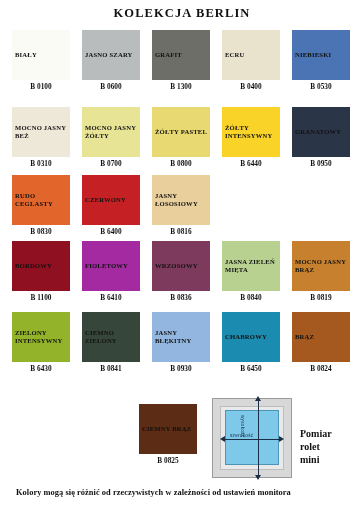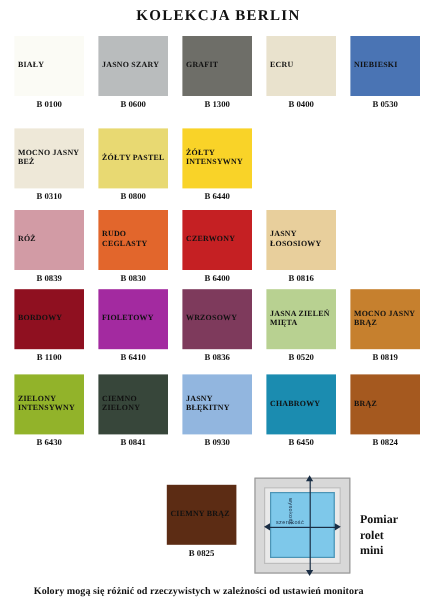--- a/index.html
+++ b/index.html
@@ -216,24 +216,24 @@
     font-size: 10px;
     font-weight: bold;
     line-height: 13px;
     color: #111111;
     font-family: "Liberation Serif", "DejaVu Serif", serif;
   }
 
   
   .footer {
     position: absolute;
-    left: 0;
+    left: 16px;
     top: 488px;
     width: 303px;
-    text-align: right;
+    text-align: left;
     font-size: 8.4px;
     font-weight: bold;
     color: #111111;
     font-family: "Liberation Serif", "DejaVu Serif", serif;
     letter-spacing: 0.05px;
   }
 </style>
 </head>
 <body>
 
@@ -275,39 +275,45 @@
         </div>
       </div>
       <div class="row">
         <div class="cell off1">
           <div class="chip" style="background: rgb(238, 232, 216);">
             <div class="chip-label" style="color: rgb(17, 17, 17);">MOCNO JASNY BEŻ</div>
           </div>
           <div class="code">B 0310</div>
         </div>
         <div class="cell off1">
+          <div class="chip" style="background: rgb(232, 228, 150);">
+            <div class="chip-label" style="color: rgb(17, 17, 17);">MOCNO JASNY ŻÓŁTY</div>
+          </div>
+          <div class="code">B 0700</div>
+        </div>
+        <div class="cell off1">
           <div class="chip" style="background: rgb(232, 217, 114);">
             <div class="chip-label" style="color: rgb(17, 17, 17);">ŻÓŁTY PASTEL</div>
           </div>
           <div class="code">B 0800</div>
         </div>
         <div class="cell off1">
           <div class="chip" style="background: rgb(249, 211, 40);">
             <div class="chip-label" style="color: rgb(17, 17, 17);">ŻÓŁTY INTENSYWNY</div>
           </div>
           <div class="code">B 6440</div>
         </div>
+        <div class="cell off1">
+          <div class="chip" style="background: rgb(43, 53, 72);">
+            <div class="chip-label" style="color: rgb(17, 17, 17);">GRANATOWY</div>
+          </div>
+          <div class="code">B 0950</div>
+        </div>
       </div>
       <div class="row">
-        <div class="cell off2">
-          <div class="chip" style="background: rgb(210, 155, 165);">
-            <div class="chip-label" style="color: rgb(17, 17, 17);">RÓŻ</div>
-          </div>
-          <div class="code">B 0839</div>
-        </div>
         <div class="cell off2">
           <div class="chip" style="background: rgb(226, 102, 44);">
             <div class="chip-label" style="color: rgb(17, 17, 17);">RUDO CEGLASTY</div>
           </div>
           <div class="code">B 0830</div>
         </div>
         <div class="cell off2">
           <div class="chip" style="background: rgb(197, 32, 35);">
             <div class="chip-label" style="color: rgb(17, 17, 17);">CZERWONY</div>
           </div>
@@ -336,21 +342,21 @@
         <div class="cell off3">
           <div class="chip" style="background: rgb(126, 58, 92);">
             <div class="chip-label" style="color: rgb(17, 17, 17);">WRZOSOWY</div>
           </div>
           <div class="code">B 0836</div>
         </div>
         <div class="cell off3">
           <div class="chip" style="background: rgb(184, 209, 145);">
             <div class="chip-label" style="color: rgb(17, 17, 17);">JASNA ZIELEŃ MIĘTA</div>
           </div>
-          <div class="code">B 0520</div>
+          <div class="code">B 0840</div>
         </div>
         <div class="cell off3">
           <div class="chip" style="background: rgb(198, 128, 46);">
             <div class="chip-label" style="color: rgb(17, 17, 17);">MOCNO JASNY BRĄZ</div>
           </div>
           <div class="code">B 0819</div>
         </div>
       </div>
       <div class="row">
         <div class="cell off3">

